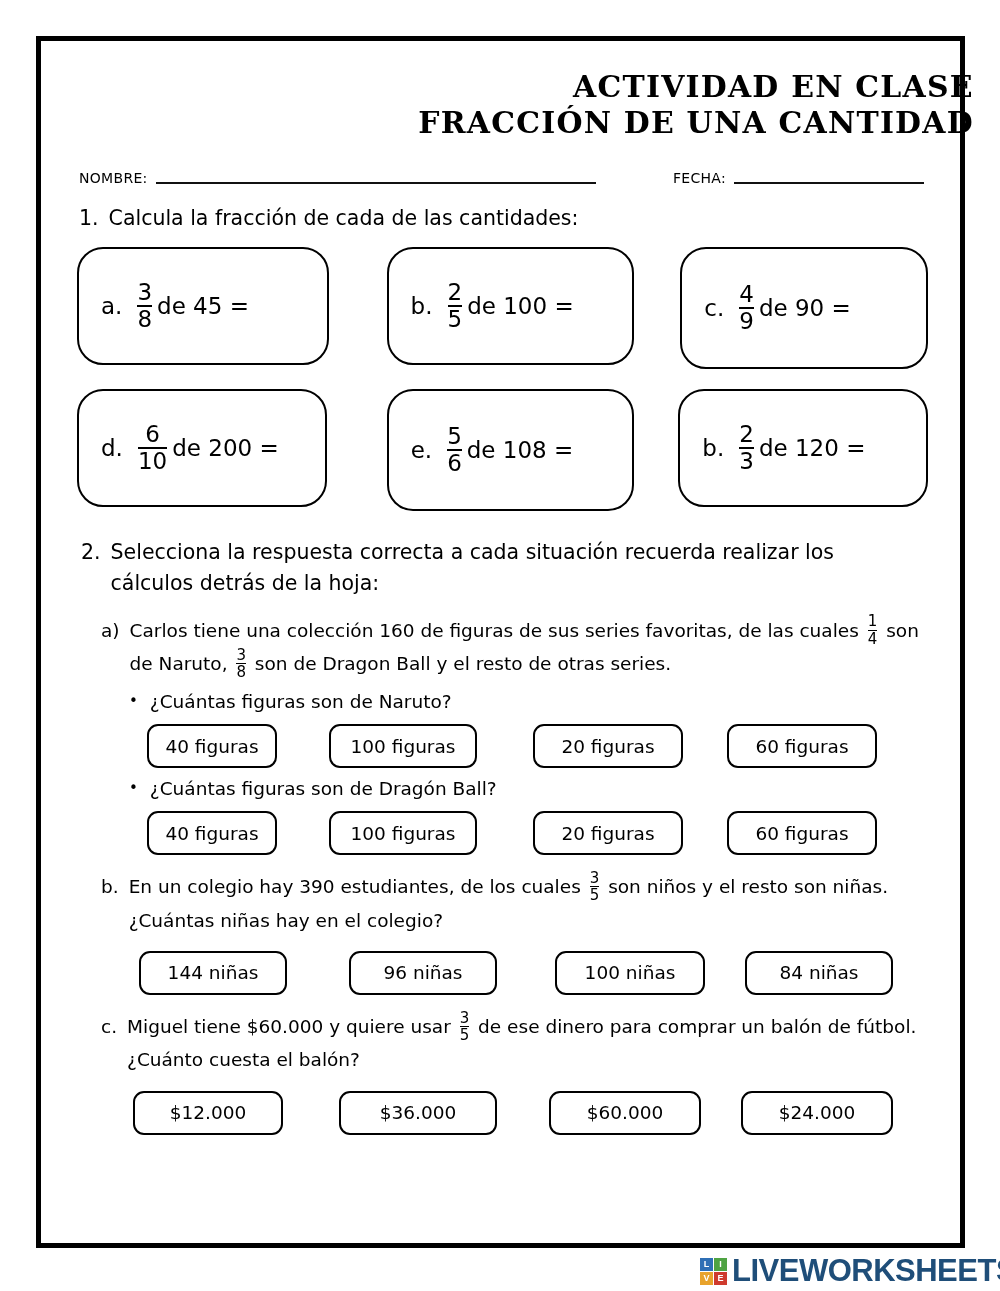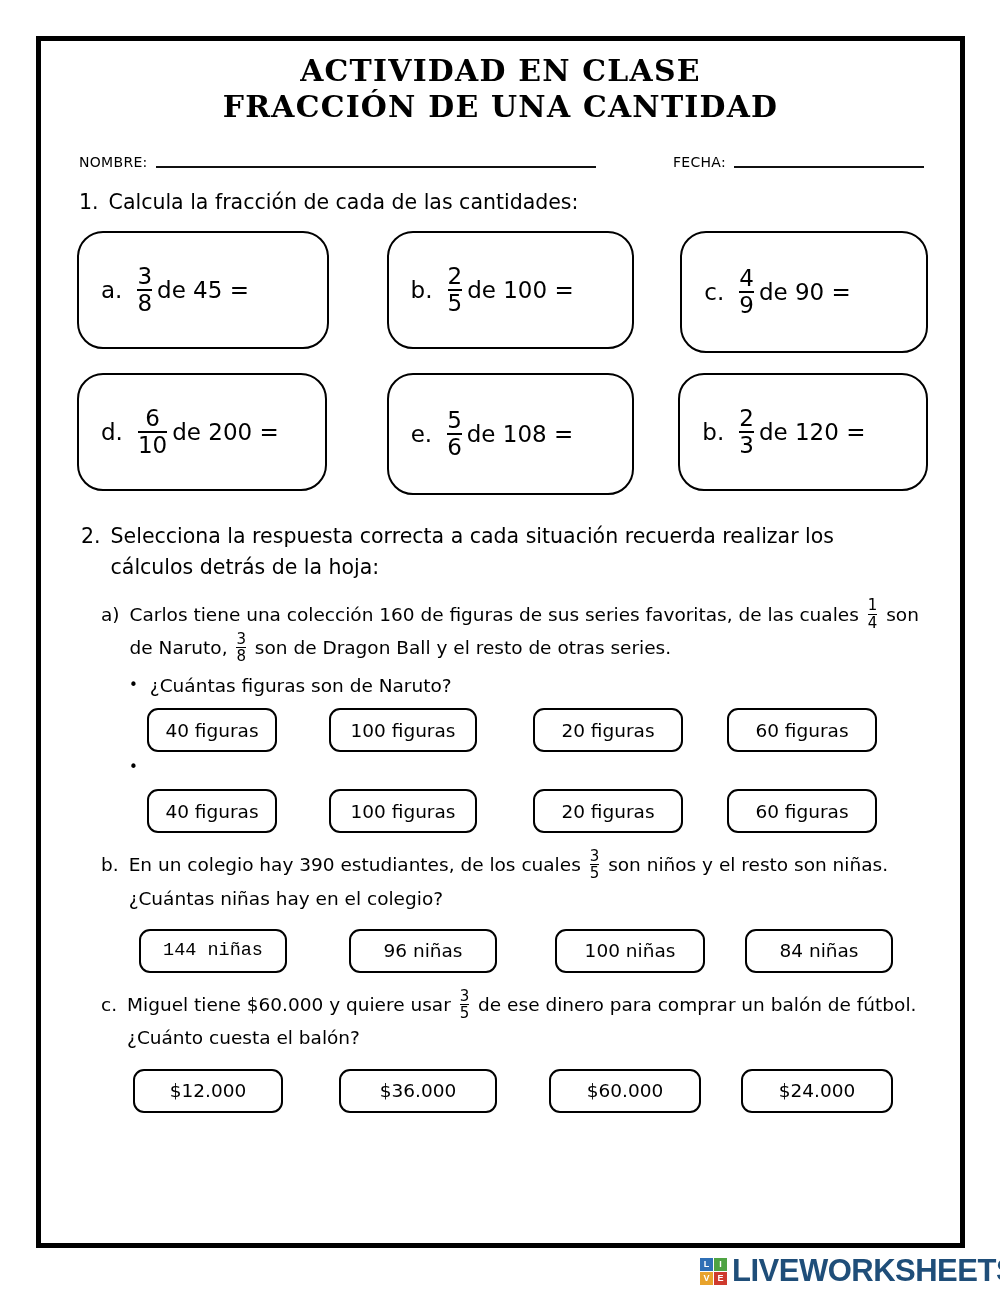--- a/index.html
+++ b/index.html
@@ -23,22 +23,22 @@
     top: 36px;
     width: 929px;
     height: 1212px;
     border: 5px solid #000000;
     box-sizing: border-box;
     background: #ffffff;
   }
 
   
   .title-block {
-    text-align: center;
-    margin-top: 12px;
+    text-align: right;
+    margin-top: 28px;
   }
   .title-line {
     font-family: "DejaVu Serif", serif;
     font-weight: bold;
     font-size: 29px;
     letter-spacing: 1.2px;
     line-height: 1.25;
     text-transform: uppercase;
     transform: scaleX(1.03);
   }
@@ -173,21 +173,21 @@
     font-size: 18.5px;
     background: #fff;
     white-space: nowrap;
   }
   
   .row-fig .opt:nth-child(1) { width: 130px; margin-left: 14px; }
   .row-fig .opt:nth-child(2) { width: 148px; margin-left: 52px; }
   .row-fig .opt:nth-child(3) { width: 150px; margin-left: 56px; }
   .row-fig .opt:nth-child(4) { width: 150px; margin-left: 44px; }
 
-  .row-ninas .opt:nth-child(1) { width: 148px; margin-left: 0px; font-family: Liberation Mono, monospace; }
+  .row-ninas .opt:nth-child(1) { width: 148px; margin-left: 0px; }
   .row-ninas .opt:nth-child(2) { width: 148px; margin-left: 62px; }
   .row-ninas .opt:nth-child(3) { width: 150px; margin-left: 58px; }
   .row-ninas .opt:nth-child(4) { width: 148px; margin-left: 40px; }
 
   .row-money .opt:nth-child(1) { width: 150px; margin-left: -6px; }
   .row-money .opt:nth-child(2) { width: 158px; margin-left: 56px; }
   .row-money .opt:nth-child(3) { width: 152px; margin-left: 52px; }
   .row-money .opt:nth-child(4) { width: 152px; margin-left: 40px; }
 
   .row-money { margin-top: 14px; margin-left: 38px; }
@@ -335,20 +335,21 @@
     </div>
     <div class="opt-row row-fig">
       <div class="opt">40 figuras</div>
       <div class="opt">100 figuras</div>
       <div class="opt">20 figuras</div>
       <div class="opt">60 figuras</div>
     </div>
 
     <div class="bullet-line">
       <span class="bullet-dot">•</span>
+      <span>¿Cuántas figuras son de Dragón Ball?</span>
     </div>
     <div class="opt-row row-fig">
       <div class="opt">40 figuras</div>
       <div class="opt">100 figuras</div>
       <div class="opt">20 figuras</div>
       <div class="opt">60 figuras</div>
     </div>
   </div>
 
   <div class="q-block">

